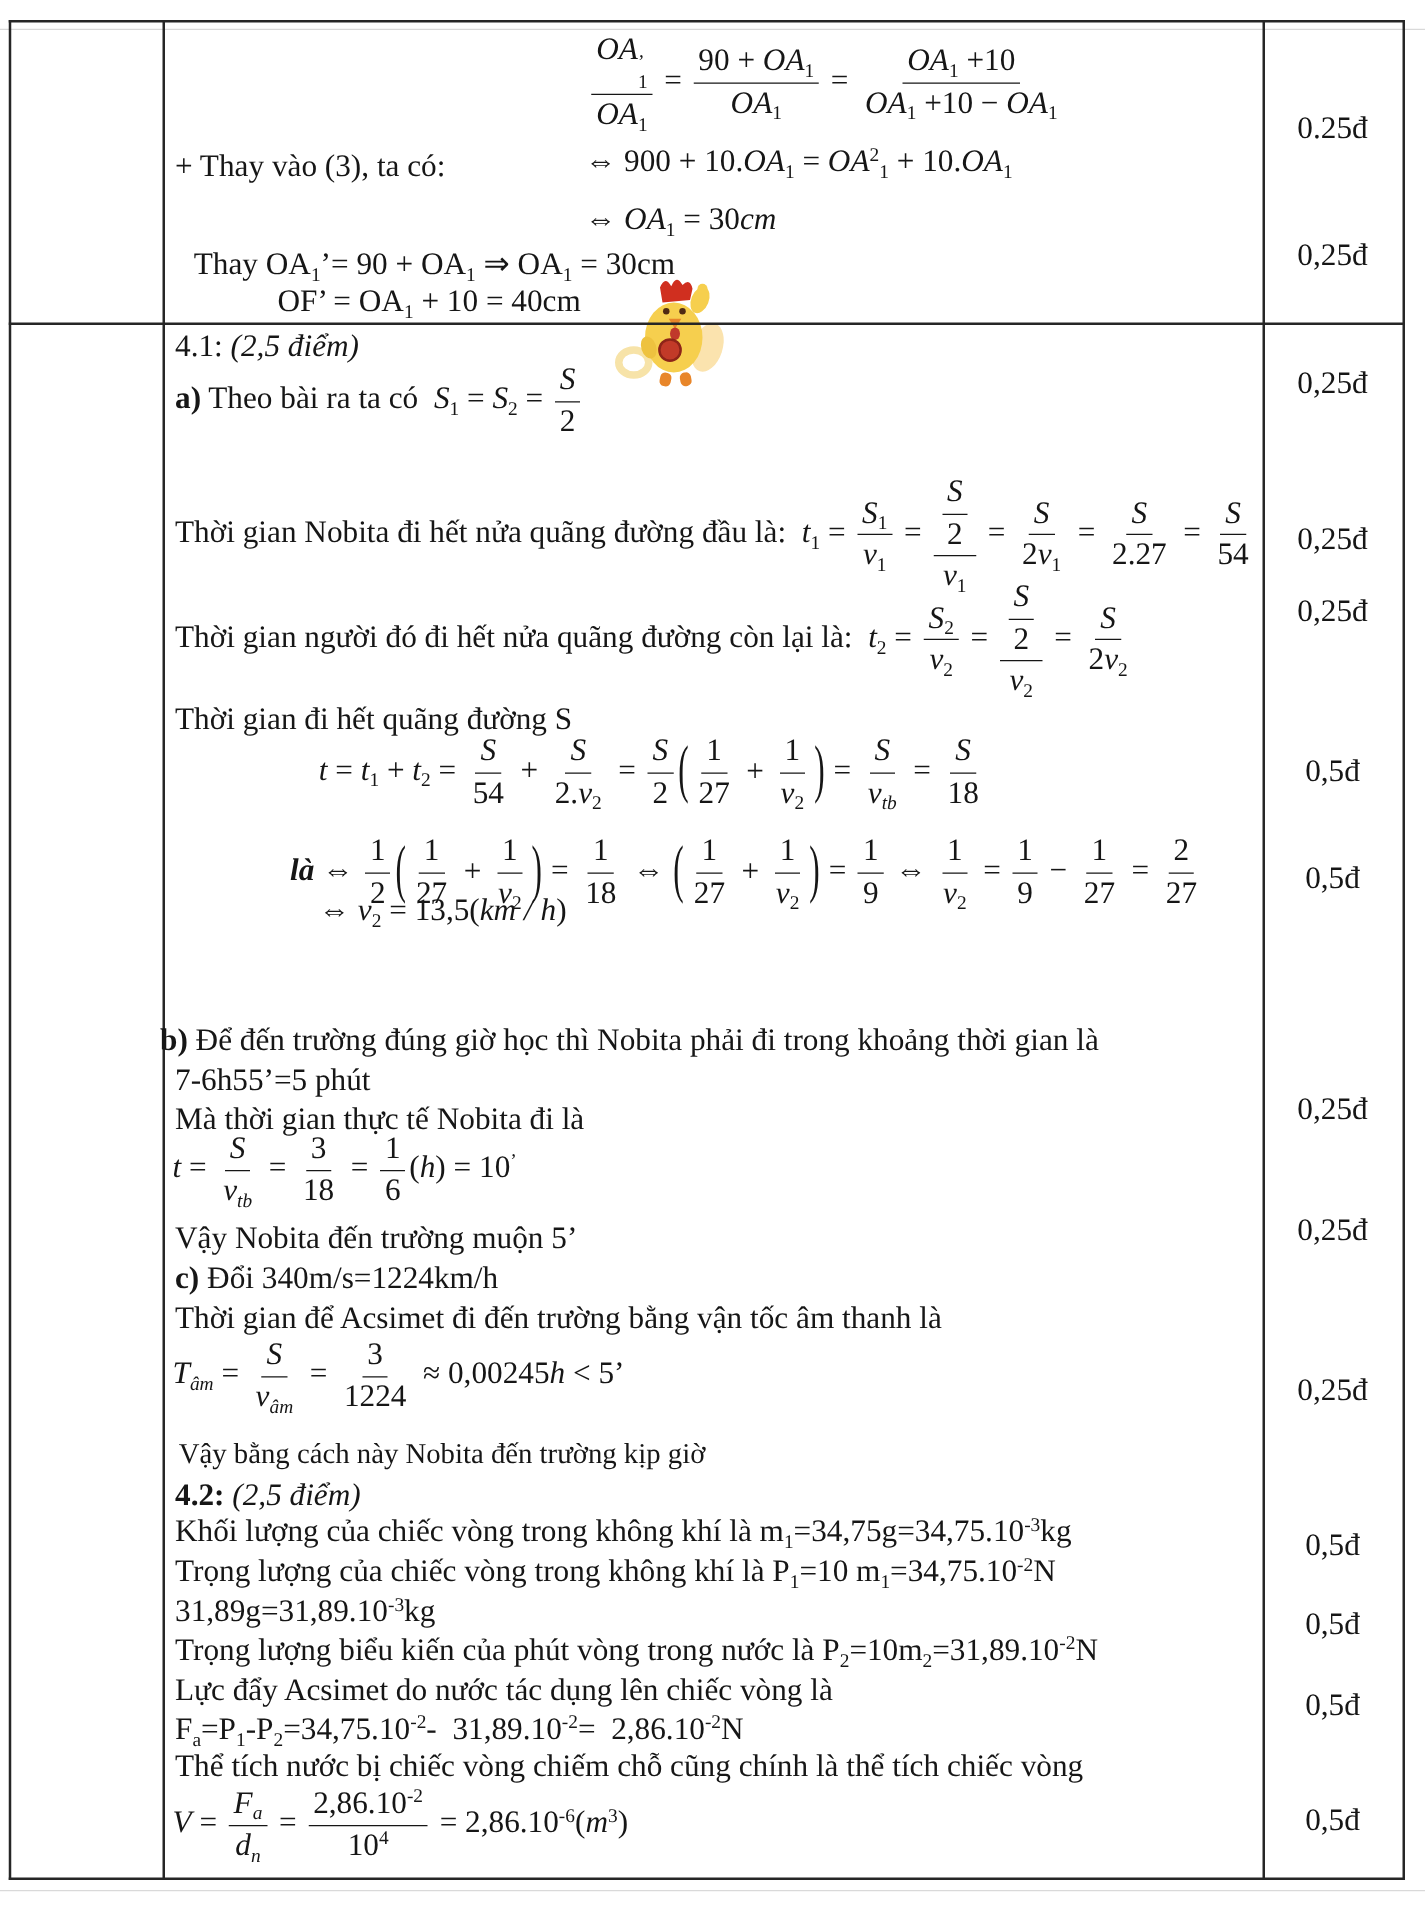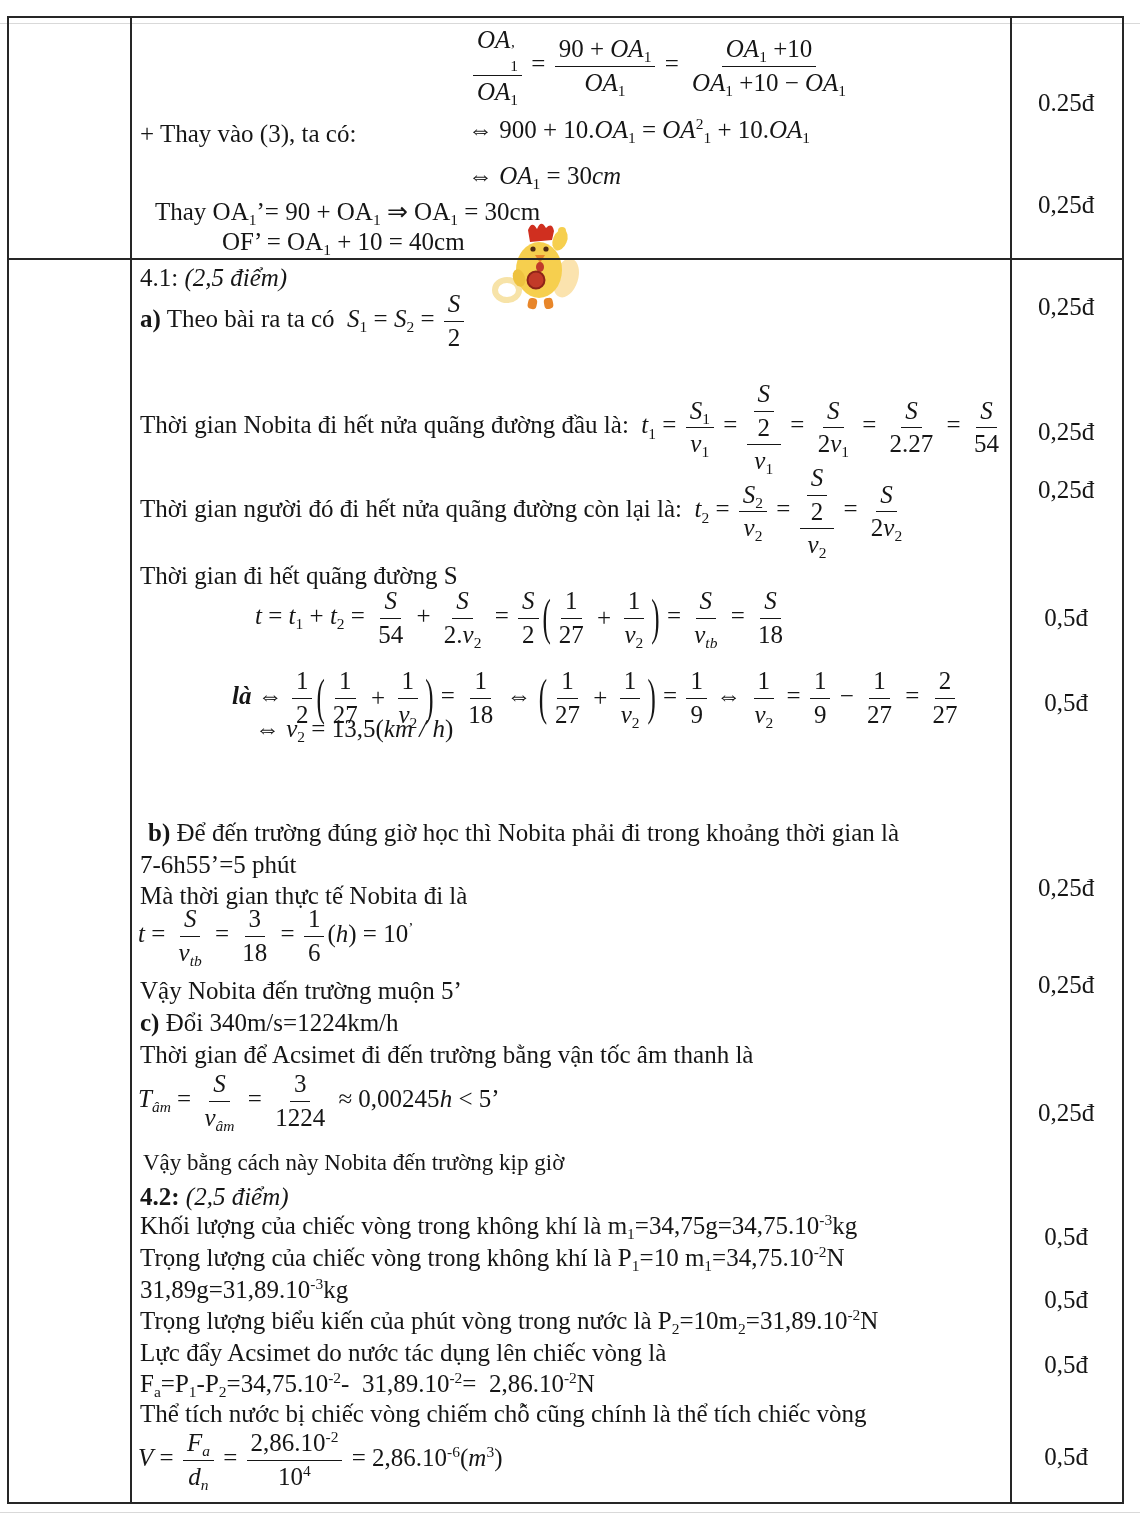--- a/index.html
+++ b/index.html
@@ -79,21 +79,21 @@
     <span class="pt" style="top:190px;">0,25đ</span>
 
     <div class="line" style="left:140px;top:262px;"><span>4.1: </span><span class="it">(2,5 điểm)</span></div>
     <div class="line" style="left:140px;top:288px;"><span class="bd">a)</span><span> Theo bài ra ta có  </span><span class="it">S</span><sub>1</sub><span> = </span><span class="it">S</span><sub>2</sub><span> = </span><span class="frac"><span class="num"><span class="it">S</span></span><span class="den"><span>2</span></span></span></div>
     <div class="line" style="left:140px;top:378px;"><span>Thời gian Nobita đi hết nửa quãng đường đầu là:  </span><span class="it">t</span><sub>1</sub><span> = </span><span class="frac"><span class="num"><span class="it">S</span><sub>1</sub></span><span class="den"><span class="it">v</span><sub>1</sub></span></span><span> = </span><span class="frac"><span class="num"><span class="frac"><span class="num"><span class="it">S</span></span><span class="den"><span>2</span></span></span></span><span class="den"><span class="it">v</span><sub>1</sub></span></span><span> = </span><span class="frac"><span class="num"><span class="it">S</span></span><span class="den"><span>2</span><span class="it">v</span><sub>1</sub></span></span><span> = </span><span class="frac"><span class="num"><span class="it">S</span></span><span class="den"><span>2.27</span></span></span><span> = </span><span class="frac"><span class="num"><span class="it">S</span></span><span class="den"><span>54</span></span></span></div>
     <div class="line" style="left:140px;top:462px;"><span>Thời gian người đó đi hết nửa quãng đường còn lại là:  </span><span class="it">t</span><sub>2</sub><span> = </span><span class="frac"><span class="num"><span class="it">S</span><sub>2</sub></span><span class="den"><span class="it">v</span><sub>2</sub></span></span><span> = </span><span class="frac"><span class="num"><span class="frac"><span class="num"><span class="it">S</span></span><span class="den"><span>2</span></span></span></span><span class="den"><span class="it">v</span><sub>2</sub></span></span><span> = </span><span class="frac"><span class="num"><span class="it">S</span></span><span class="den"><span>2</span><span class="it">v</span><sub>2</sub></span></span></div>
     <div class="line" style="left:140px;top:560px;font-family:Liberation Serif, serif;">Thời gian đi hết quãng đường S</div>
     <div class="line" style="left:255px;top:585px;"><span class="it">t</span><span> = </span><span class="it">t</span><sub>1</sub><span> + </span><span class="it">t</span><sub>2</sub><span> = </span><span class="frac"><span class="num"><span class="it">S</span></span><span class="den"><span>54</span></span></span><span> + </span><span class="frac"><span class="num"><span class="it">S</span></span><span class="den"><span>2.</span><span class="it">v</span><sub>2</sub></span></span><span> = </span><span class="frac"><span class="num"><span class="it">S</span></span><span class="den"><span>2</span></span></span><span class="grp"><span class="par" style="transform: scaleY(2.0625);">(</span><span class="gbody"><span class="frac"><span class="num"><span>1</span></span><span class="den"><span>27</span></span></span><span> + </span><span class="frac"><span class="num"><span>1</span></span><span class="den"><span class="it">v</span><sub>2</sub></span></span></span><span class="par" style="transform: scaleY(2.0625);">)</span></span><span> = </span><span class="frac"><span class="num"><span class="it">S</span></span><span class="den"><span class="it">v</span><sub><span class="it">tb</span></sub></span></span><span> = </span><span class="frac"><span class="num"><span class="it">S</span></span><span class="den"><span>18</span></span></span></div>
     <div class="line" style="left:232px;top:665px;"><span class="bdit">là</span><span> ⇔ </span><span class="frac"><span class="num"><span>1</span></span><span class="den"><span>2</span></span></span><span class="grp"><span class="par" style="transform: scaleY(2.0625);">(</span><span class="gbody"><span class="frac"><span class="num"><span>1</span></span><span class="den"><span>27</span></span></span><span> + </span><span class="frac"><span class="num"><span>1</span></span><span class="den"><span class="it">v</span><sub>2</sub></span></span></span><span class="par" style="transform: scaleY(2.0625);">)</span></span><span> = </span><span class="frac"><span class="num"><span>1</span></span><span class="den"><span>18</span></span></span><span> ⇔ </span><span class="grp"><span class="par" style="transform: scaleY(2.0625);">(</span><span class="gbody"><span class="frac"><span class="num"><span>1</span></span><span class="den"><span>27</span></span></span><span> + </span><span class="frac"><span class="num"><span>1</span></span><span class="den"><span class="it">v</span><sub>2</sub></span></span></span><span class="par" style="transform: scaleY(2.0625);">)</span></span><span> = </span><span class="frac"><span class="num"><span>1</span></span><span class="den"><span>9</span></span></span><span> ⇔ </span><span class="frac"><span class="num"><span>1</span></span><span class="den"><span class="it">v</span><sub>2</sub></span></span><span> = </span><span class="frac"><span class="num"><span>1</span></span><span class="den"><span>9</span></span></span><span> − </span><span class="frac"><span class="num"><span>1</span></span><span class="den"><span>27</span></span></span><span> = </span><span class="frac"><span class="num"><span>2</span></span><span class="den"><span>27</span></span></span></div>
     <div class="line" style="left:255px;top:713px;"><span>⇔ </span><span class="it">v</span><sub>2</sub><span> = 13,5(</span><span class="it">km / h</span><span>)</span></div>
-    <div class="line" style="left:148px;top:817px;text-align:center;"><span class="bd">b)</span><span> Để đến trường đúng giờ học thì Nobita phải đi trong khoảng thời gian là</span></div>
+    <div class="line" style="left:128px;top:817px;text-align:center;"><span class="bd">b)</span><span> Để đến trường đúng giờ học thì Nobita phải đi trong khoảng thời gian là</span></div>
     <div class="line" style="left:140px;top:849px;">7-6h55’=5 phút</div>
     <div class="line" style="left:140px;top:880px;">Mà thời gian thực tế Nobita đi là</div>
     <div class="line" style="left:138px;top:903px;"><span class="it">t</span><span> = </span><span class="frac"><span class="num"><span class="it">S</span></span><span class="den"><span class="it">v</span><sub><span class="it">tb</span></sub></span></span><span> = </span><span class="frac"><span class="num"><span>3</span></span><span class="den"><span>18</span></span></span><span> = </span><span class="frac"><span class="num"><span>1</span></span><span class="den"><span>6</span></span></span><span>(</span><span class="it">h</span><span>) = 10</span><sup>’</sup></div>
     <div class="line" style="left:140px;top:975px;">Vậy Nobita đến trường muộn 5’</div>
     <div class="line" style="left:140px;top:1007px;"><span class="bd">c)</span><span> Đổi 340m/s=1224km/h</span></div>
     <div class="line" style="left:140px;top:1039px;">Thời gian để Acsimet đi đến trường bằng vận tốc âm thanh là</div>
     <div class="line" style="left:138px;top:1068px;"><span class="it">T</span><sub><span class="it">âm</span></sub><span> = </span><span class="frac"><span class="num"><span class="it">S</span></span><span class="den"><span class="it">v</span><sub><span class="it">âm</span></sub></span></span><span> = </span><span class="frac"><span class="num"><span>3</span></span><span class="den"><span>1224</span></span></span><span> ≈ 0,00245</span><span class="it">h</span><span> &lt; 5’</span></div>
     <div class="line" style="left:143px;top:1148px;font-size:23px;">Vậy bằng cách này Nobita đến trường kịp giờ</div>
     <div class="line" style="left:140px;top:1181px;"><span class="bd">4.2:</span><span> </span><span class="it">(2,5 điểm)</span></div>
     <div class="line" style="left:140px;top:1210px;"><span>Khối lượng của chiếc vòng trong không khí là m</span><sub>1</sub><span>=34,75g=34,75.10</span><sup>-3</sup><span>kg</span></div>

